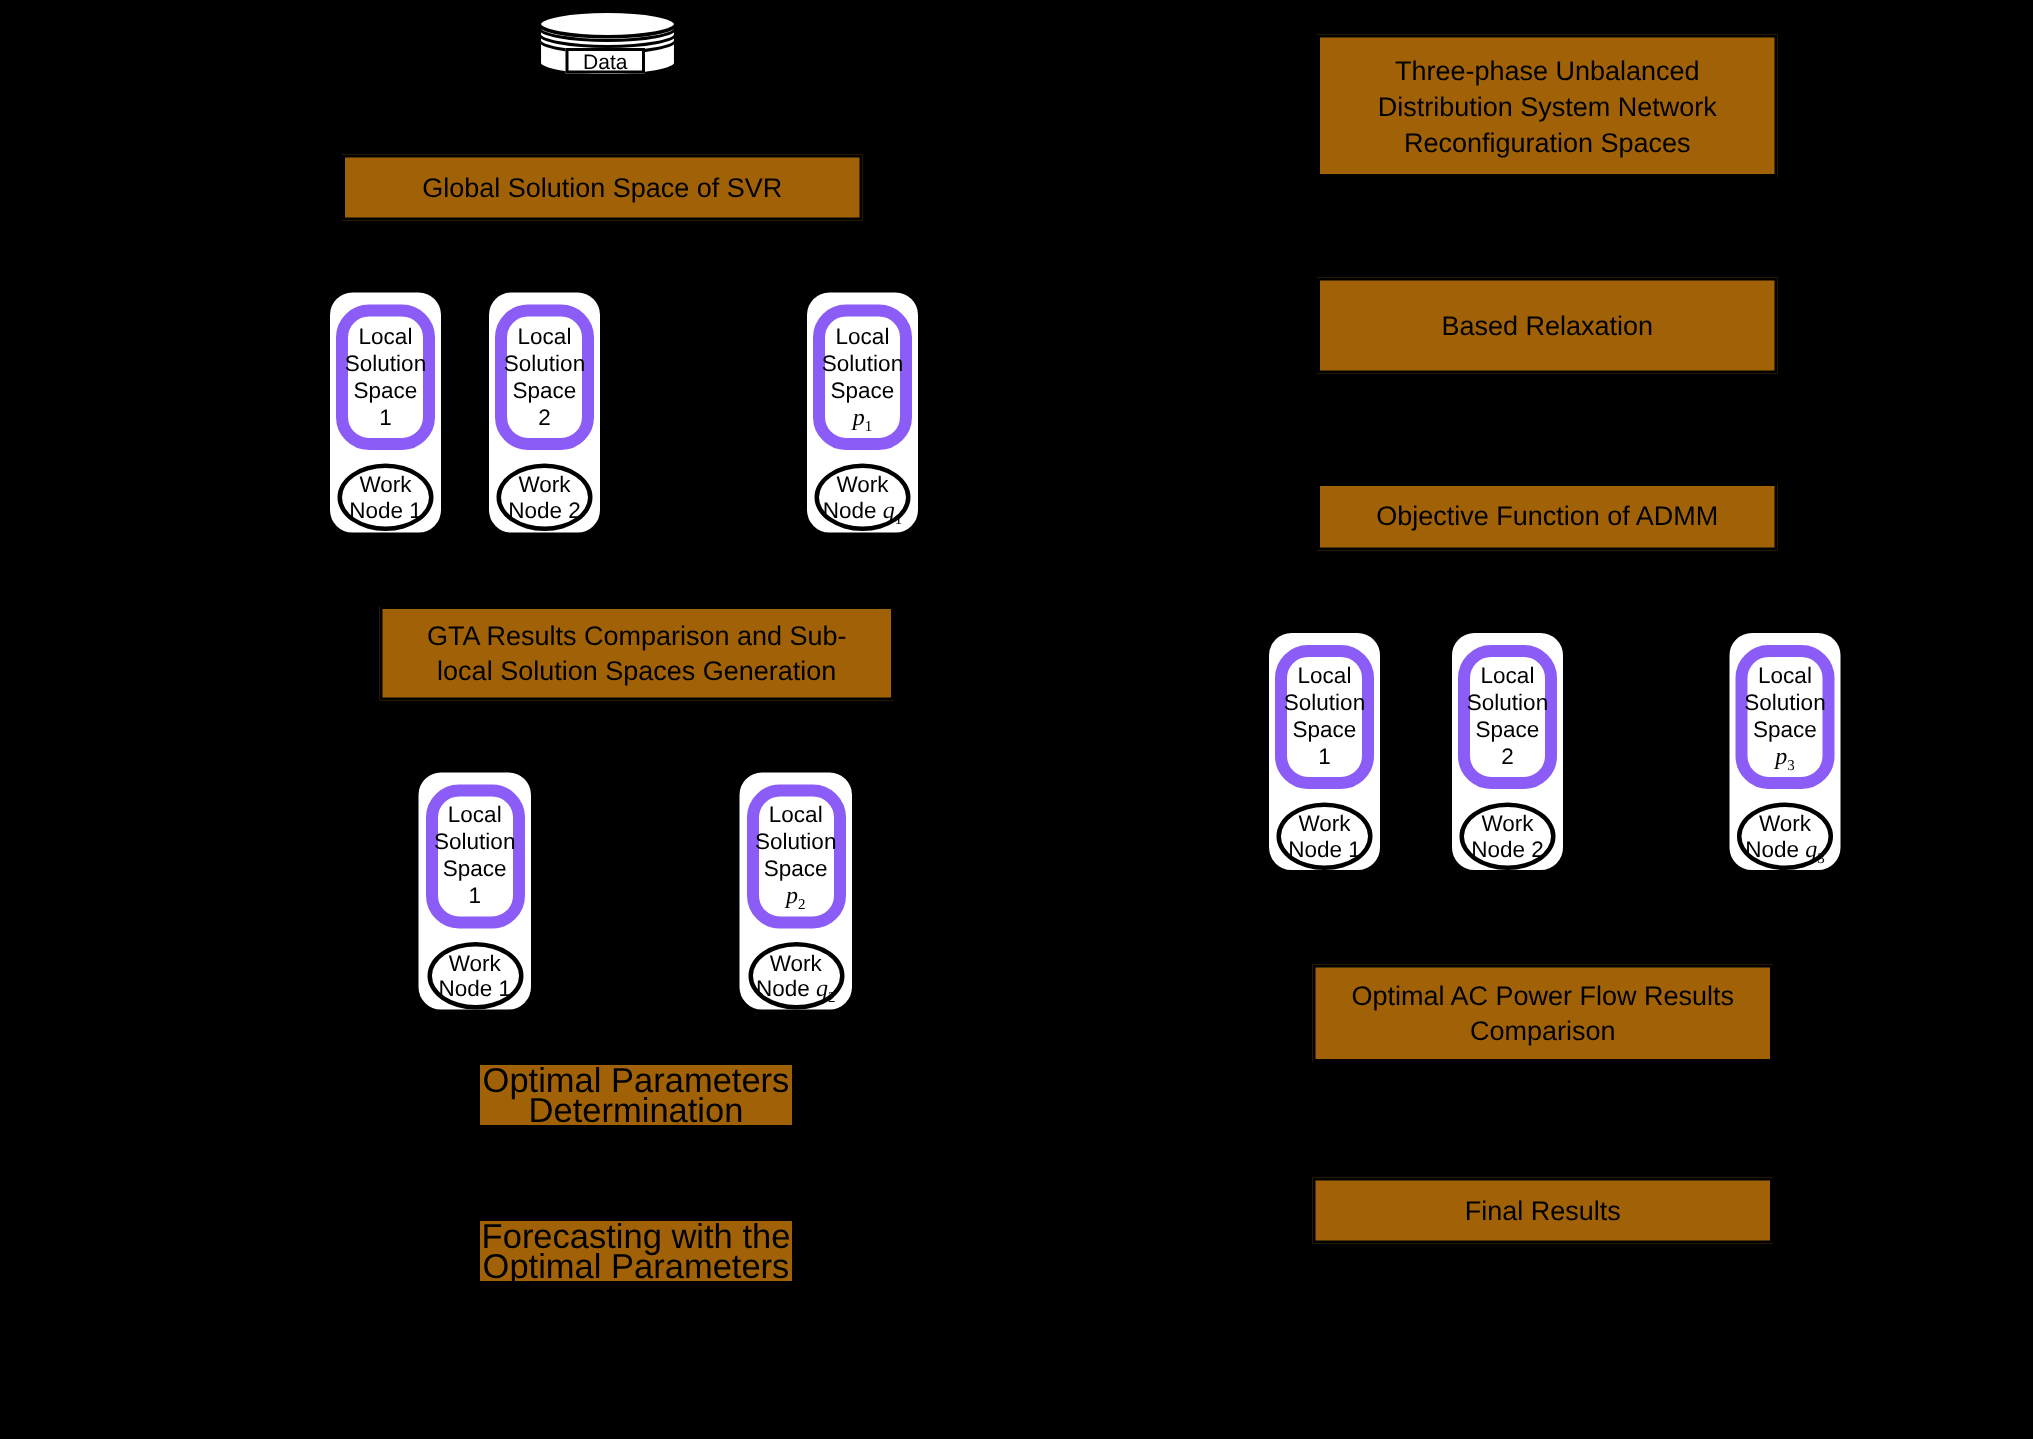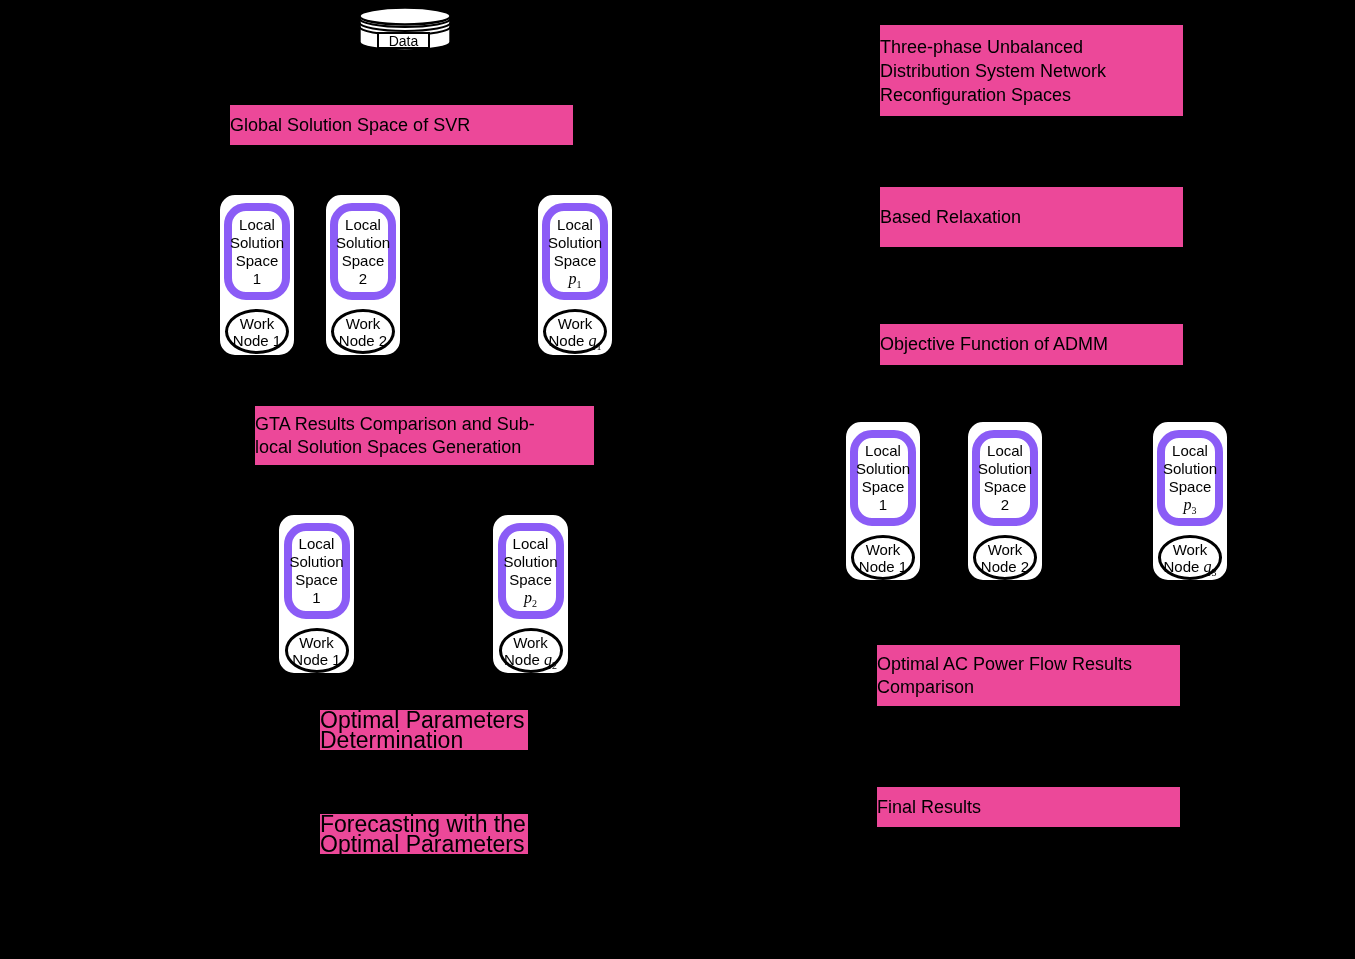--- a/index.html
+++ b/index.html
@@ -1,23 +1,23 @@
 <!DOCTYPE html>
 <html><head>
 <meta charset="utf-8">
 <style>
   html, body { margin:0; padding:0; background:#000000; }
   .canvas {
     position:relative; width:1355px; height:959px; background:#000000;
     font-family:"Liberation Sans", sans-serif; color:#000000; overflow:hidden;
   }
   .rect-box {
-    position:absolute; box-sizing:border-box; background:#ec4899;
+    position:absolute; box-sizing:border-box; background:#a16207;
     border:2px solid #000000; display:flex; flex-direction:column;
-    align-items:flex-start; justify-content:center; text-align:center;
+    align-items:center; justify-content:center; text-align:center;
     font-size:18px; line-height:23px;
   }
   .rect-box .bl { white-space:nowrap; }
   .lh24 { line-height:24px; }
   .tight { line-height:20px; font-size:23px; }
   .group {
     position:absolute; box-sizing:border-box; background:#ffffff;
     border:3px solid #000000; border-radius:18px;
     display:flex; flex-direction:column; align-items:center;
   }

